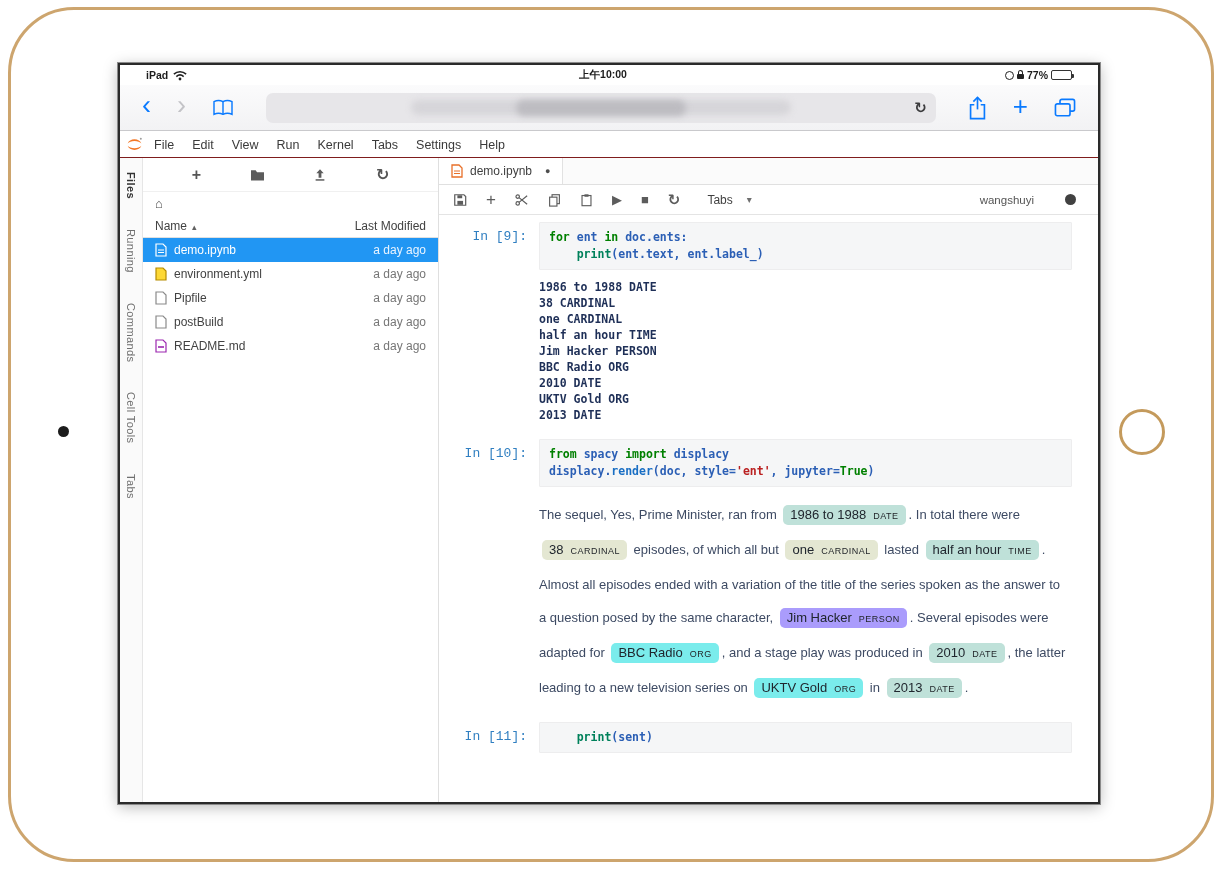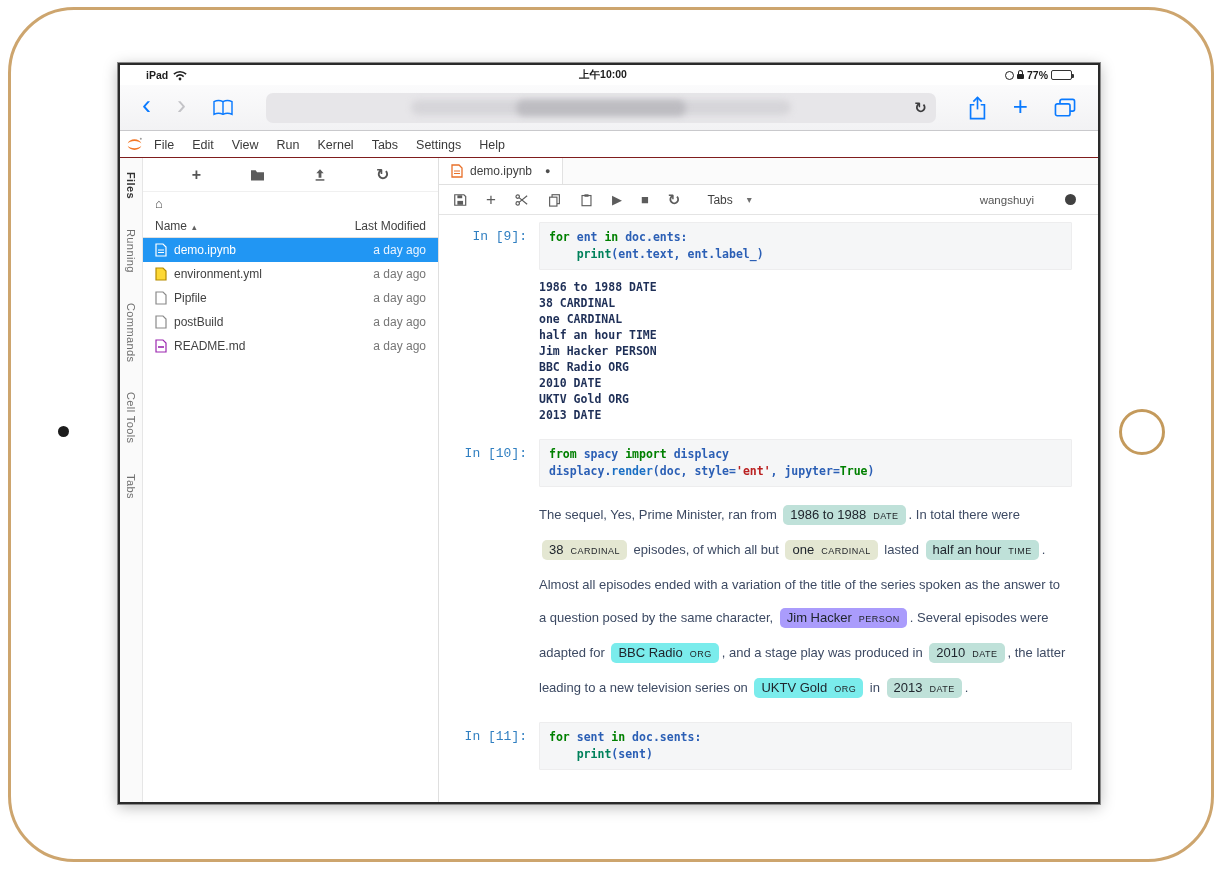--- a/index.html
+++ b/index.html
@@ -334,21 +334,21 @@
             <div class="cell">
               <div class="cell-input-row">
                 <div class="prompt">In [10]:</div>
                 <div class="code-block"><div class="code-line"><span class="tok-kw">from</span><span class="tok-nm"> spacy </span><span class="tok-kw">import</span><span class="tok-nm"> displacy</span></div><div class="code-line"><span class="tok-nm">displacy.</span><span class="tok-fn">render</span><span class="tok-nm">(doc, style=</span><span class="tok-st">'ent'</span><span class="tok-nm">, jupyter=</span><span class="tok-kw">True</span><span class="tok-nm">)</span></div></div>
               </div>
               <div class="displacy">The sequel, Yes, Prime Minister, ran from <span class="ent" style="background: rgb(191, 225, 217);">1986 to 1988<span class="ent-label">DATE</span></span>. In total there were <span class="ent" style="background: rgb(228, 231, 210);">38<span class="ent-label">CARDINAL</span></span> episodes, of which all but <span class="ent" style="background: rgb(228, 231, 210);">one<span class="ent-label">CARDINAL</span></span> lasted <span class="ent" style="background: rgb(191, 225, 217);">half an hour<span class="ent-label">TIME</span></span>. Almost all episodes ended with a variation of the title of the series spoken as the answer to a question posed by the same character, <span class="ent" style="background: rgb(170, 156, 252);">Jim Hacker<span class="ent-label">PERSON</span></span>. Several episodes were adapted for <span class="ent" style="background: rgb(122, 236, 236);">BBC Radio<span class="ent-label">ORG</span></span>, and a stage play was produced in <span class="ent" style="background: rgb(191, 225, 217);">2010<span class="ent-label">DATE</span></span>, the latter leading to a new television series on <span class="ent" style="background: rgb(122, 236, 236);">UKTV Gold<span class="ent-label">ORG</span></span> in <span class="ent" style="background: rgb(191, 225, 217);">2013<span class="ent-label">DATE</span></span>.</div>
             </div>
             <div class="cell">
               <div class="cell-input-row">
                 <div class="prompt">In [11]:</div>
-                <div class="code-block"><div class="code-line"><span class="tok-kw">for</span><span class="tok-nm"> sent </span><span class="tok-kw">in</span><span class="tok-nm"> doc.sents:</span></div><div class="code-line"><span class="tok-bi">    print</span><span class="tok-nm">(sent)</span></div></div>
+                <div class="code-block"><div class="code-line"><span class="tok-bi">    print</span><span class="tok-nm">(sent)</span></div></div>
               </div>
             </div>
           </div>
 
       </div>
     </div>
   </div>
 </div>
 
 </body></html>

